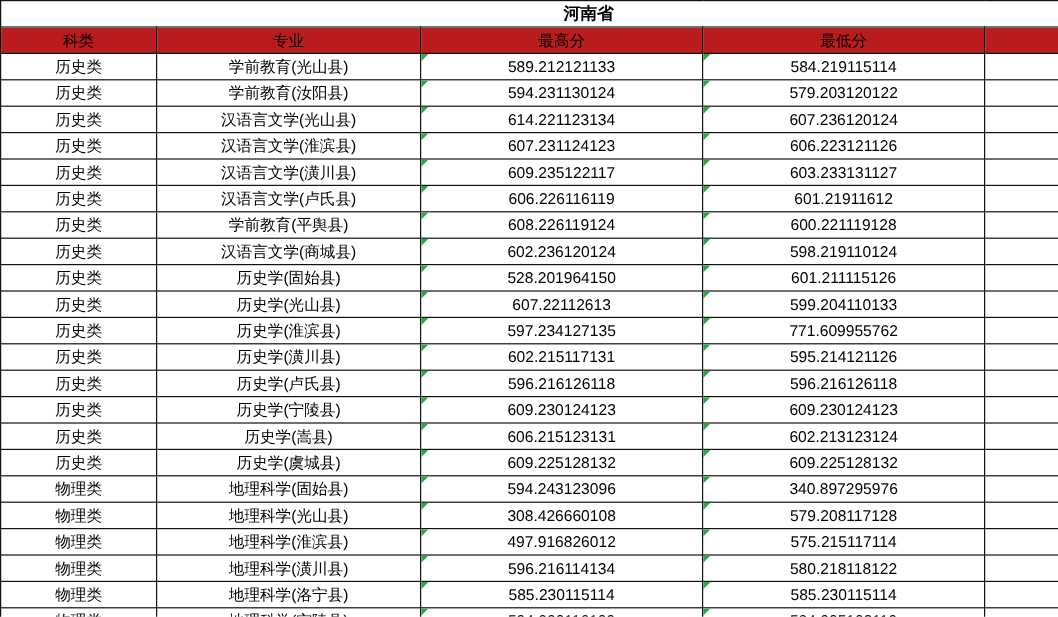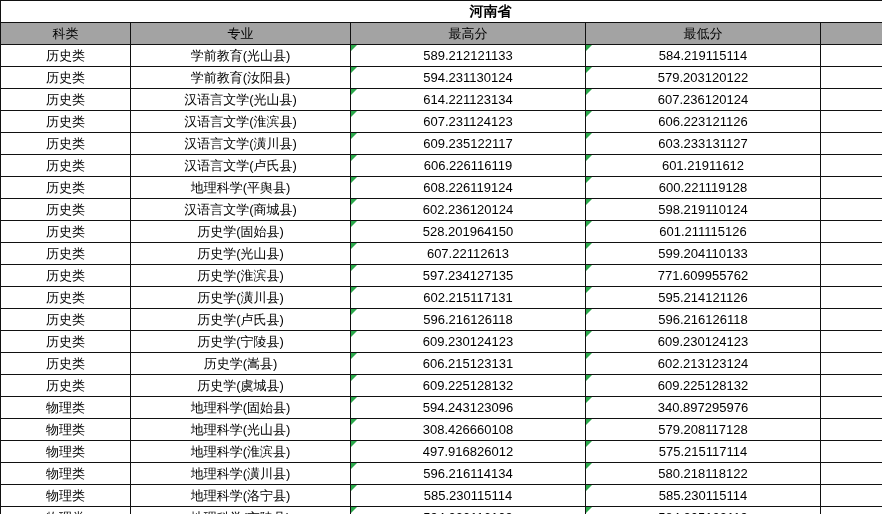--- a/index.html
+++ b/index.html
@@ -34,21 +34,21 @@
     overflow: hidden;
   }
   .title-cell {
     font-weight: bold;
     font-size: 14px;
     height: 22px;
     line-height: 22px;
   }
   .header-row td {
     font-weight: normal;
-    background: #a3a3a3;
+    background: #b91c1c;
   }
   
   .col-a { width: 130px; }
   .col-b { width: 220px; }
   .col-c { width: 235px; }
   .col-d { width: 235px; }
   .col-e { width: 160px; }
 
   
   .num {
@@ -125,21 +125,21 @@
         </tr>
         <tr>
           <td>历史类</td>
           <td>汉语言文学(卢氏县)</td>
           <td class="num">606.226116119</td>
           <td class="num">601.21911612</td>
           <td></td>
         </tr>
         <tr>
           <td>历史类</td>
-          <td>地理科学(平舆县)</td>
+          <td>学前教育(平舆县)</td>
           <td class="num">608.226119124</td>
           <td class="num">600.221119128</td>
           <td></td>
         </tr>
         <tr>
           <td>历史类</td>
           <td>汉语言文学(商城县)</td>
           <td class="num">602.236120124</td>
           <td class="num">598.219110124</td>
           <td></td>

